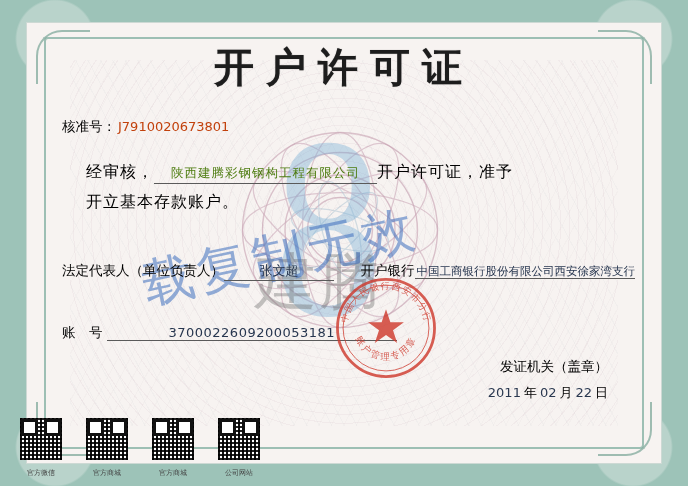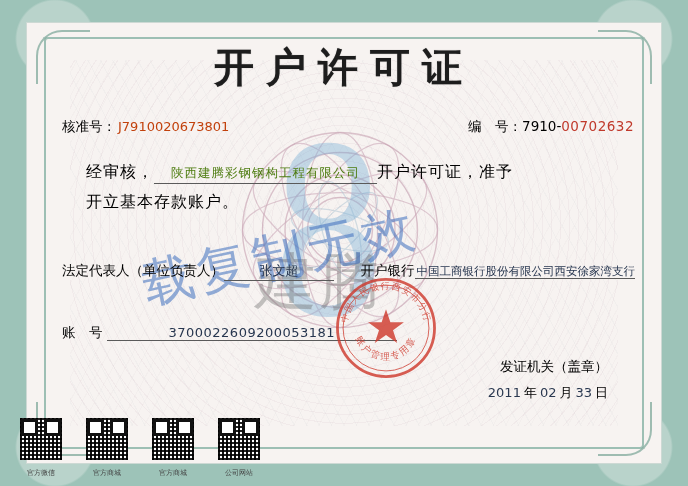--- a/index.html
+++ b/index.html
@@ -329,23 +329,20 @@
   <div class="overprint">载复制无效</div>
 
   <div class="content">
 
     <div class="title">开户许可证</div>
 
     <div class="no-left">
       <span>核准号：</span><span class="num">J7910020673801</span>
     </div>
 
-    <div class="no-right">
-      <span>编　号：</span><span>7910-</span><span class="red">00702632</span>
-    </div>
 
     <div class="para1">
       <span>经审核，</span><span class="inline-fill">陕西建腾彩钢钢构工程有限公司</span><span>开户许可证，准予</span>
     </div>
 
     <div class="para2">开立基本存款账户。</div>
 
     <div class="rep-row">
       <span>法定代表人（单位负责人）</span><span class="rep-fill">张文超</span>
       <span style="display:inline-block;width:18px"></span>
@@ -353,21 +350,21 @@
     </div>
 
     <div class="acct-row">
       <span>账　号</span>
       <span class="acct-fill">3700022609200053181</span>
     </div>
 
     <div class="issuer-row">发证机关（盖章）</div>
 
     <div class="date-row">
-      <span class="d">2011</span><span>年</span><span class="d">02</span><span>月</span><span class="d">33</span><span>日</span>
+      <span class="d">2011</span><span>年</span><span class="d">02</span><span>月</span><span class="d">22</span><span>日</span>
     </div>
   </div>
 
   <svg class="seal" viewBox="0 0 120 120">
     <defs>
       <path id="arcTop" d="M 18,60 A 42,42 0 0 1 102,60"></path>
       <path id="arcBottom" d="M 26,60 A 34,34 0 0 0 94,60"></path>
     </defs>
     <circle cx="60" cy="60" r="52" fill="none" stroke="#cf3b2f" stroke-width="3"></circle>
     <circle cx="60" cy="60" r="46" fill="none" stroke="#cf3b2f" stroke-width="1"></circle>

